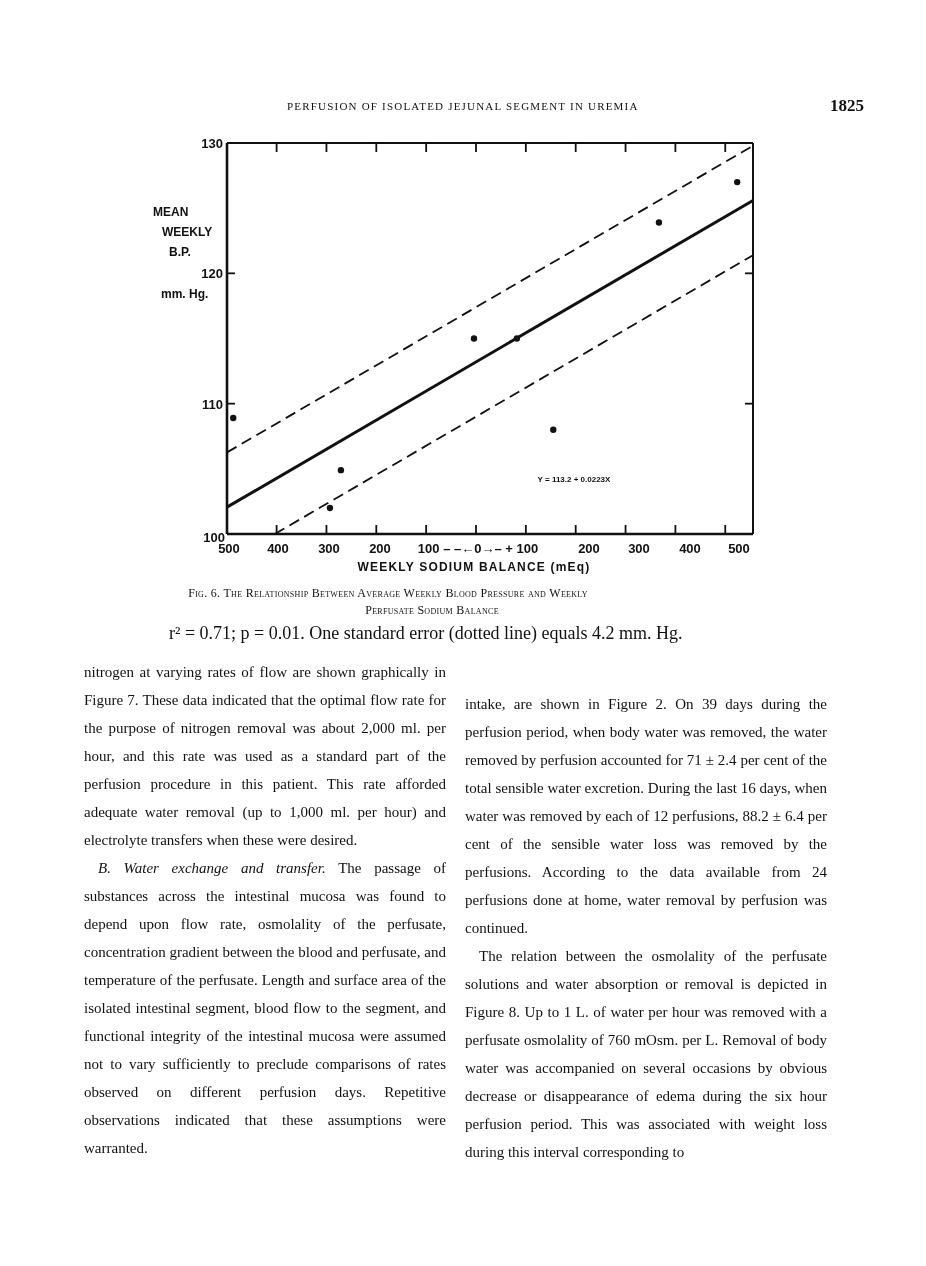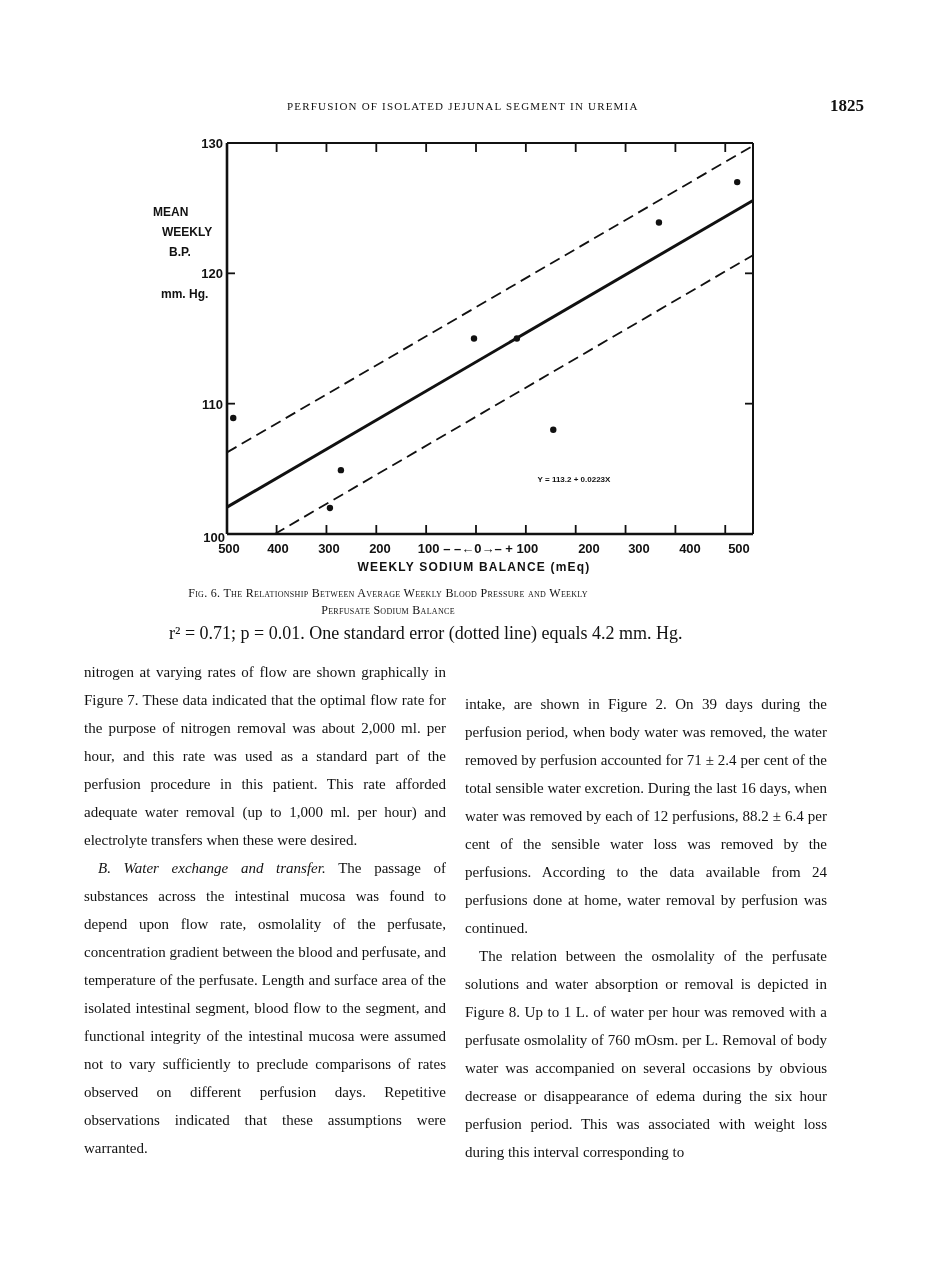--- a/index.html
+++ b/index.html
@@ -93,21 +93,21 @@
     <text class="axis-title" x="162" y="236">WEEKLY</text>
     <text class="axis-title" x="169" y="256">B.P.</text>
     <text class="axis-title" x="161" y="298">mm. Hg.</text>
 
     <text class="axis-title" x="474" y="571" text-anchor="middle" letter-spacing="1.2">WEEKLY SODIUM BALANCE (mEq)</text>
     <text class="eq" x="574" y="482" text-anchor="middle">Y = 113.2 + 0.0223X</text>
   </g>
 </svg>
 
 <div class="caption" style="top:586px;">Fig. 6. The Relationship Between Average Weekly Blood Pressure and Weekly</div>
-<div class="caption" style="top:603px;">Perfusate Sodium Balance</div>
+<div class="caption" style="top:603px;padding-left:44px;">Perfusate Sodium Balance</div>
 <div class="caption-note">r² = 0.71; p = 0.01.  One standard error (dotted line) equals 4.2 mm. Hg.</div>
 
 <div class="col col-left">
   <p class="noindent"><span>nitrogen at varying rates of flow are shown graphically in Figure 7. These data indicated that the optimal flow rate for the purpose of nitrogen removal was about 2,000 ml. per hour, and this rate was used as a standard part of the perfusion procedure in this patient. This rate afforded adequate water removal (up to 1,000 ml. per hour) and electrolyte transfers when these were desired.</span></p>
   <p><em>B. Water exchange and transfer.</em><span> The passage of substances across the intestinal mucosa was found to depend upon flow rate, osmolality of the perfusate, concentration gradient between the blood and perfusate, and temperature of the perfusate. Length and surface area of the isolated intestinal segment, blood flow to the segment, and functional integrity of the intestinal mucosa were assumed not to vary sufficiently to preclude comparisons of rates observed on different perfusion days. Repetitive observations indicated that these assumptions were warranted.</span></p>
 </div>
 
 <div class="col col-right">
   <p class="noindent"><span>intake, are shown in Figure 2. On 39 days during the perfusion period, when body water was removed, the water removed by perfusion accounted for 71 ± 2.4 per cent of the total sensible water excretion. During the last 16 days, when water was removed by each of 12 perfusions, 88.2 ± 6.4 per cent of the sensible water loss was removed by the perfusions. According to the data available from 24 perfusions done at home, water removal by perfusion was continued.</span></p>
   <p><span>The relation between the osmolality of the perfusate solutions and water absorption or removal is depicted in Figure 8. Up to 1 L. of water per hour was removed with a perfusate osmolality of 760 mOsm. per L. Removal of body water was accompanied on several occasions by obvious decrease or disappearance of edema during the six hour perfusion period. This was associated with weight loss during this interval corresponding to</span></p>

